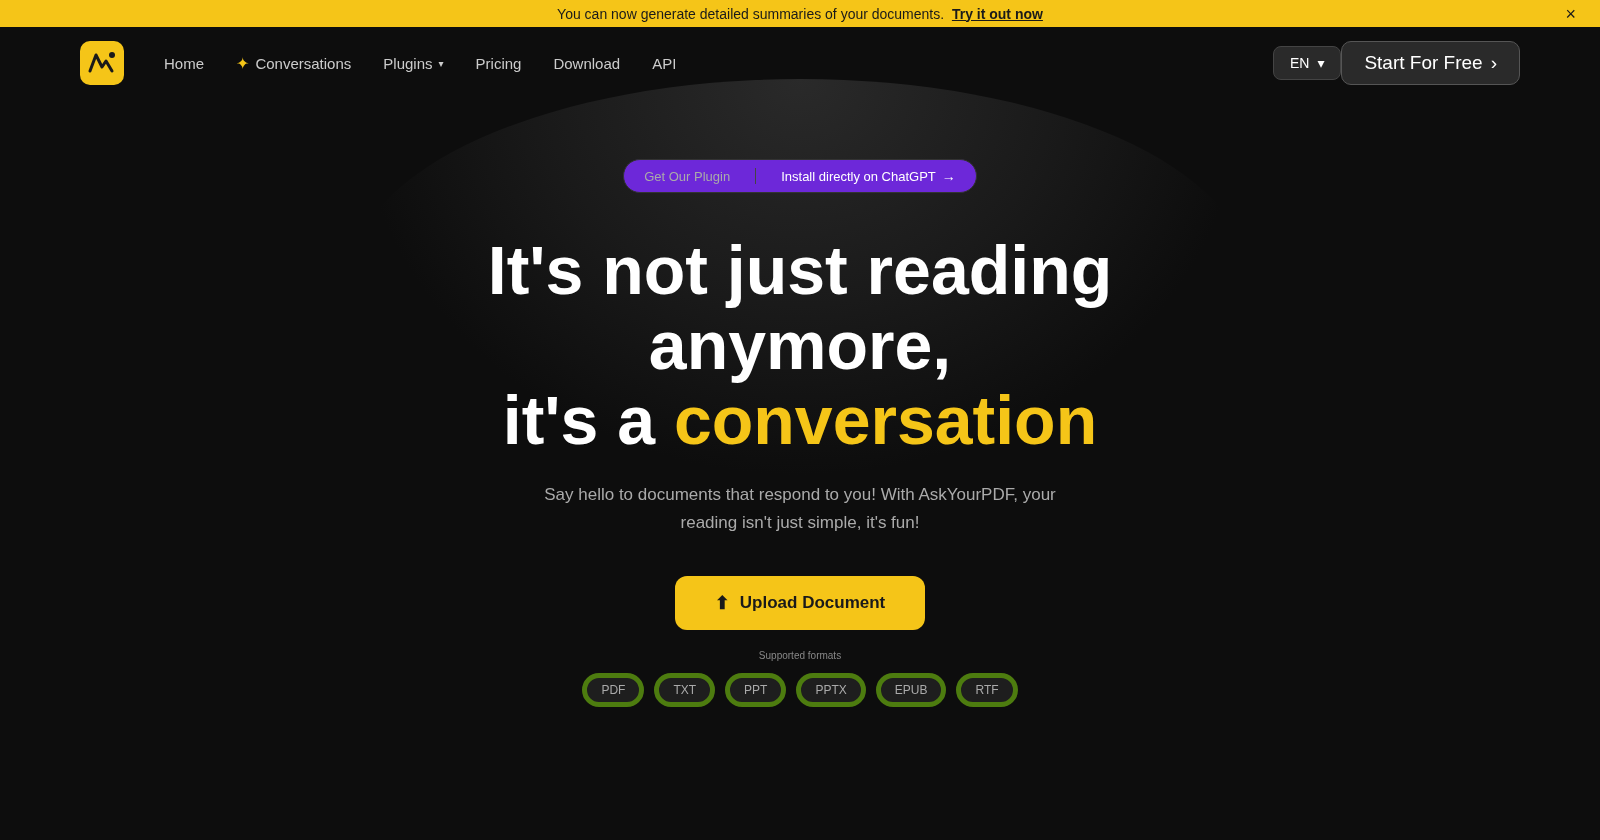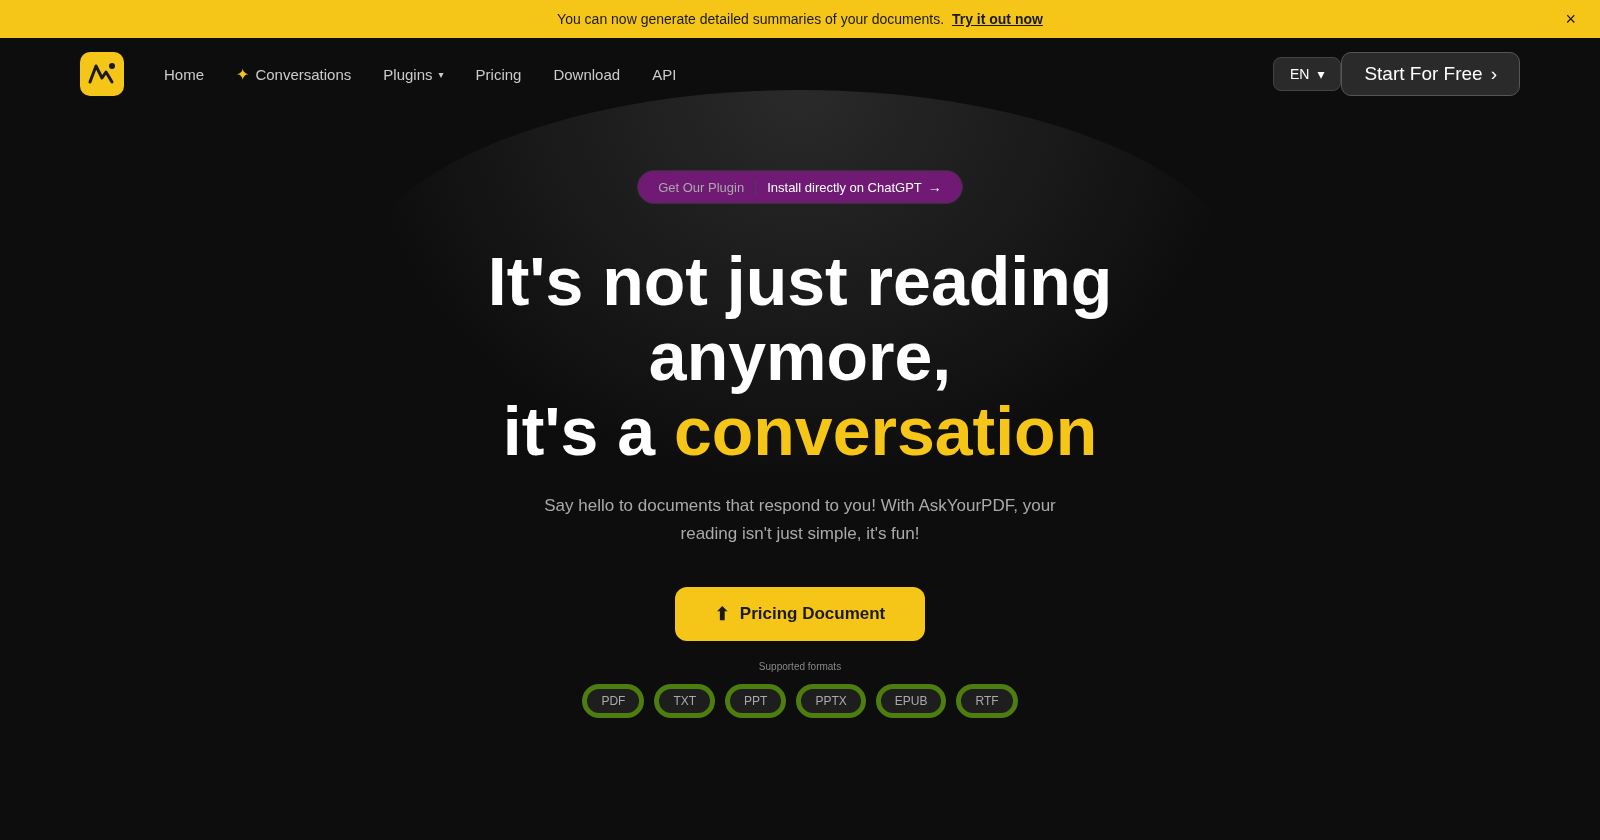--- a/index.html
+++ b/index.html
@@ -9,21 +9,21 @@
       background: #0d0d0d;
       font-family: -apple-system, BlinkMacSystemFont, 'Segoe UI', sans-serif;
       overflow: hidden;
       color: #fff;
     }
 
     
     .banner {
       background: #f5c518;
       width: 100%;
-      height: 38px;
+      height: 27px;
       display: flex;
       align-items: center;
       justify-content: center;
       position: relative;
     }
     .banner-text {
       font-size: 14px;
       color: #1a1a1a;
       font-weight: 400;
     }
@@ -145,27 +145,27 @@
       height: 400px;
       background: radial-gradient(ellipse at center top, #2a2a2a 0%, #1a1a1a 40%, transparent 70%);
       border-radius: 50%;
       z-index: 0;
     }
 
     .hero > * { position: relative; z-index: 1; }
 
     
     .plugin-pill {
-      background: #701a75;
+      background: #6d28d9;
       border: 1px solid #333;
       border-radius: 999px;
       padding: 8px 20px;
       display: flex;
       align-items: center;
-      gap: 11px;
+      gap: 25px;
       margin-bottom: 40px;
       cursor: pointer;
     }
     .pill-left {
       color: #aaa;
       font-size: 13px;
     }
     .pill-divider {
       width: 1px;
       height: 16px;
@@ -321,21 +321,21 @@
 
   <h1 class="hero-title">
     <span>It's not just reading anymore,</span><br>
     <span>it's a </span><span class="highlight">conversation</span>
   </h1>
 
   <p class="hero-subtitle">Say hello to documents that respond to you! With AskYourPDF, your reading isn't just simple, it's fun!</p>
 
   <button class="upload-btn">
     <span style="font-size:18px;">⬆</span>
-    <span>Pricing Document</span>
+    <span>Upload Document</span>
   </button>
 
   <p class="supported-label">Supported formats</p>
   <div class="formats">
 
   <span class="format-badge">PDF</span>
       <span class="format-badge">TXT</span>
       <span class="format-badge">PPT</span>
       <span class="format-badge">PPTX</span>
       <span class="format-badge">EPUB</span>

